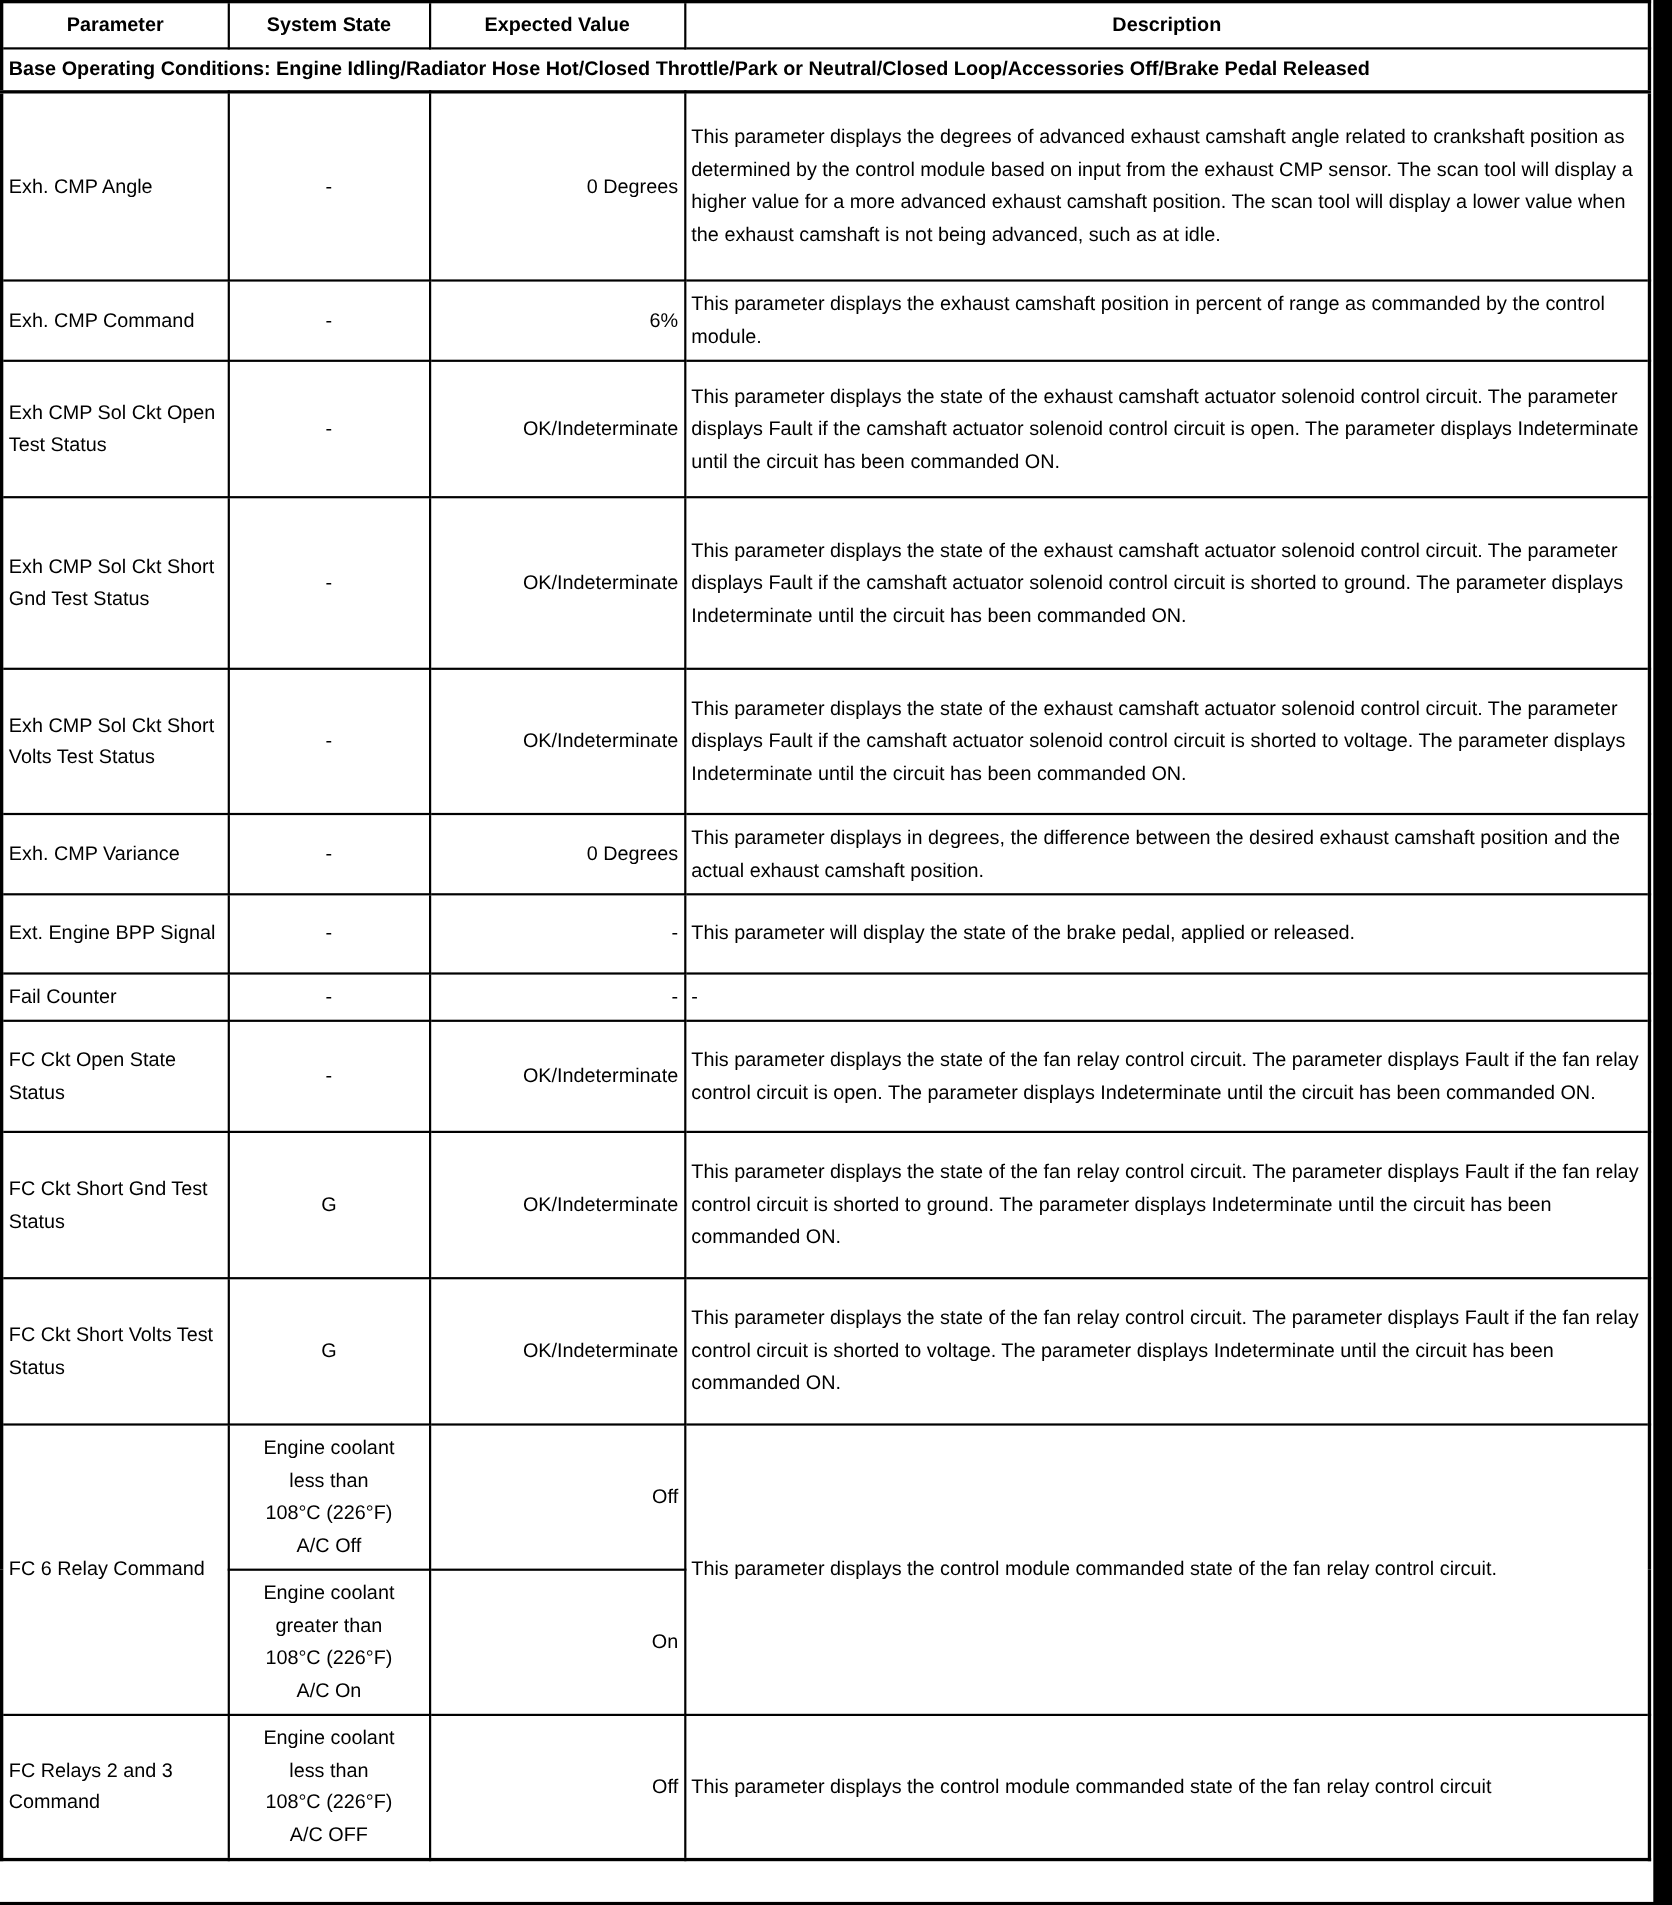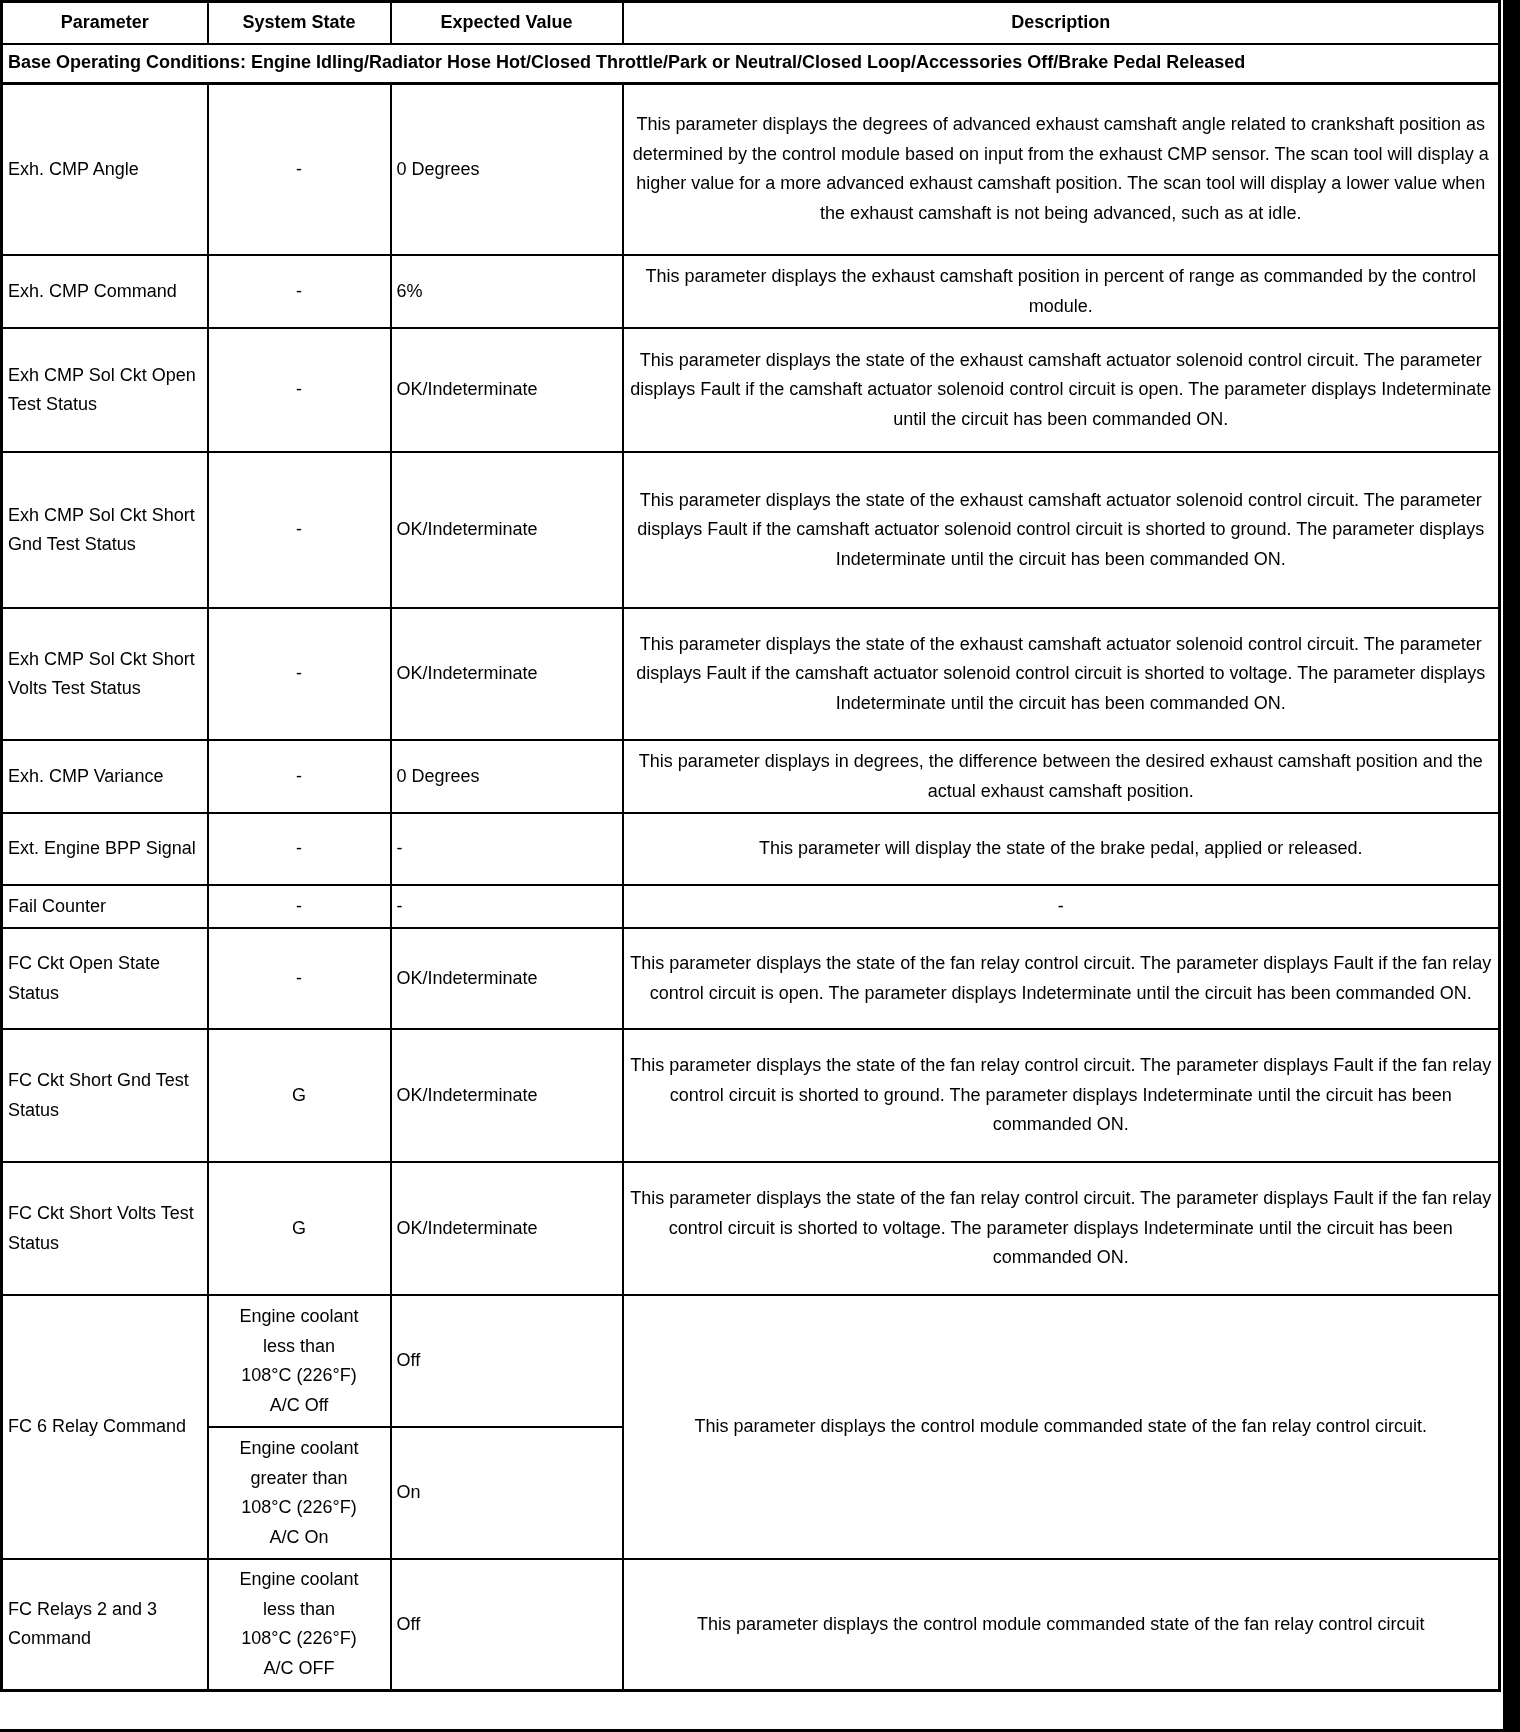--- a/index.html
+++ b/index.html
@@ -32,22 +32,22 @@
     padding: 2px 5px;
   }
   tr.cond td {
     font-weight: bold;
     text-align: left;
     padding: 3px 5px 4px 5px;
     border-bottom: 3px solid #000;
   }
   td.c-param { text-align: left; }
   td.c-state { text-align: center; }
-  td.c-value { text-align: left; }
-  td.c-desc { text-align: center; padding-left: 6px; }
+  td.c-value { text-align: right; }
+  td.c-desc { text-align: left; padding-left: 6px; }
   col.w1 { width: 206px; }
   col.w2 { width: 183px; }
   col.w3 { width: 232px; }
   col.w4 { width: auto; }
   .pre { white-space: pre-line; }
 </style>
 </head>
 <body>
 
 <div class="page">

